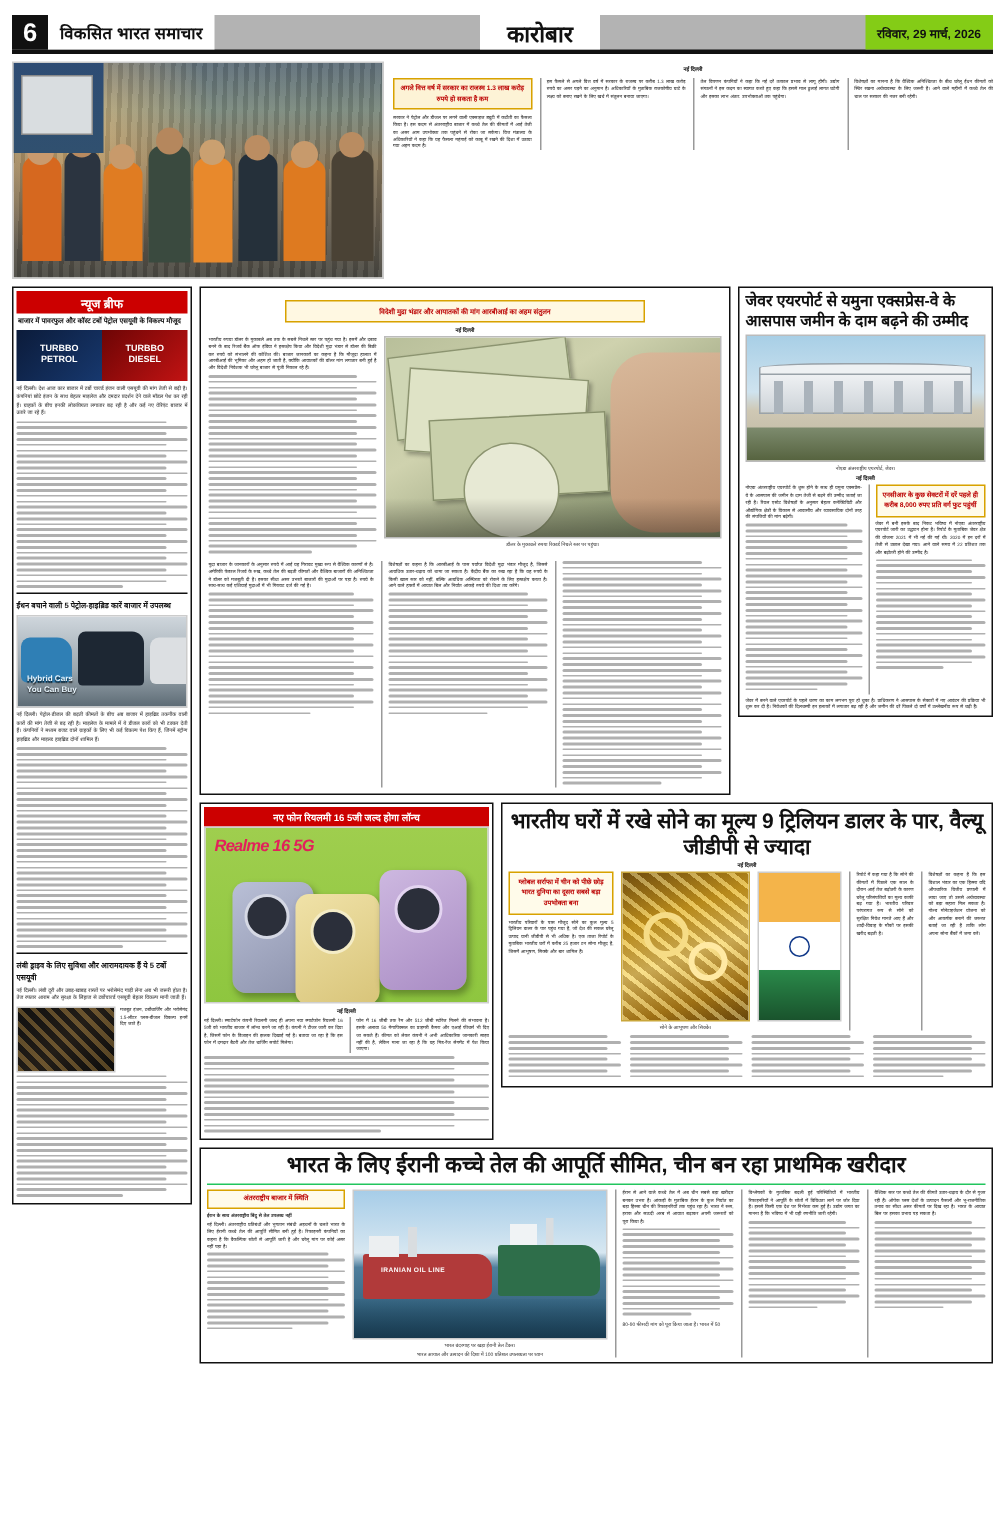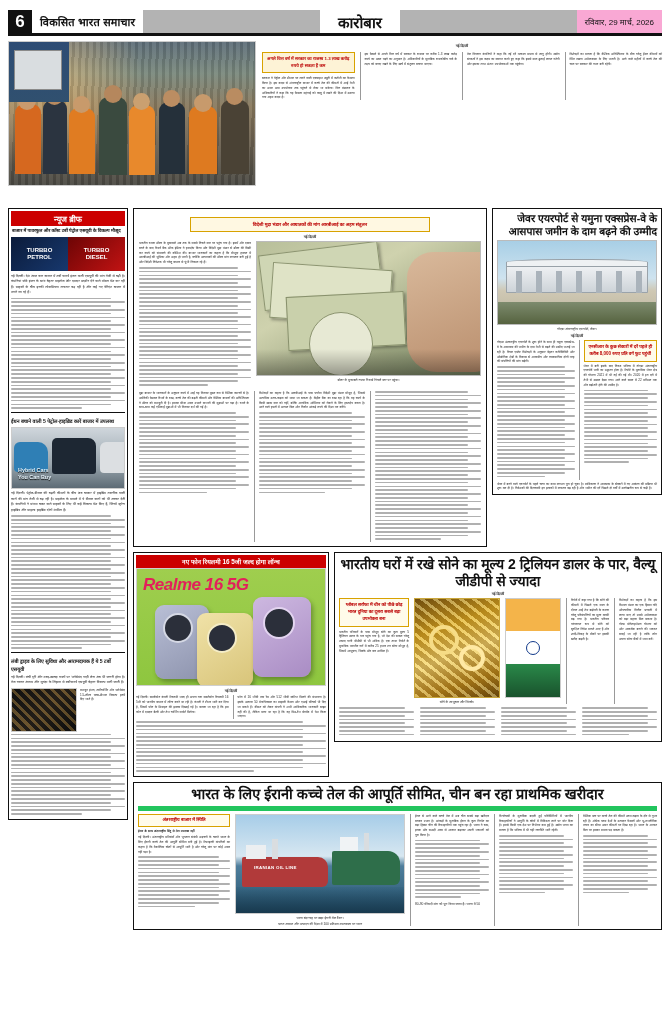--- a/index.html
+++ b/index.html
@@ -12,21 +12,21 @@
     position:relative;
   }
   .page { width:670px; height:1024px; padding:10px 8px 6px 8px; position:relative; }
 
   
   .masthead { display:flex; align-items:stretch; height:26px; background:#b3b3b3; border-bottom:3px solid #111; }
   .pagenum { width:24px; background:#111; color:#fff; font-weight:bold; font-size:17px; display:flex; align-items:center; justify-content:center; }
   .paper-name { background:#fff; padding:0 8px; display:flex; align-items:center; font-size:11px; font-weight:bold; letter-spacing:.2px; }
   .mh-gap { flex:1 1 auto; }
   .section-title { background:#fff; padding:0 18px; display:flex; align-items:center; font-size:15px; font-weight:bold; }
-  .date-box { background:#f9a8d4; padding:0 8px; display:flex; align-items:center; font-size:8px; font-weight:normal; }
+  .date-box { background:#84cc16; padding:0 8px; display:flex; align-items:center; font-size:8px; font-weight:bold; }
 
   
   .hl { font-weight:bold; line-height:1.12; }
   .body-text {
     font-size:3.1px; line-height:1.55; text-align:justify; color:#2a2a2a;
     word-spacing:.3px;
   }
   .body-text.t4 { font-size:3.4px; line-height:1.6; }
   .byline { font-size:3.6px; font-weight:bold; text-align:center; margin:2px 0 2px; }
   .rule { border-top:1px solid #111; }
@@ -36,53 +36,53 @@
   .lead { display:flex; gap:6px; margin-top:5px; }
   .lead-photo { width:248px; height:145px; position:relative; overflow:hidden; border:1px solid #ccc; }
   .lead-right { flex:1; }
   .lead-hl { font-size:13.5px; line-height:1.18; font-weight:bold; border-bottom:1.5px solid #111; padding-bottom:3px; }
   .lead-cols { display:flex; gap:5px; margin-top:4px; }
   .lead-col { flex:1; }
   .hibox { border:1.4px solid #d8a200; background:#fdf3d6; padding:3px 3px; text-align:center; }
   .hibox .t { color:#b00; font-size:4.4px; font-weight:bold; line-height:1.5; }
 
   
-  .main3 { display:flex; gap:5px; margin-top:22px; }
+  .main3 { display:flex; gap:5px; margin-top:5px; }
   .colL { width:130px; }
   .colC { width:354px; }
   .colR { width:170px; }
 
   
   .nb-head { background:#c00; color:#fff; text-align:center; font-size:8px; font-weight:bold; padding:2px 0; }
   .nb-sub { font-size:4.6px; font-weight:bold; line-height:1.5; padding:2px 1px; }
   .turbo { display:flex; height:34px; }
   .turbo .blue { flex:1; background:linear-gradient(135deg,#0b1b3a,#17386e); color:#fff; display:flex; flex-direction:column; align-items:center; justify-content:center; font-size:6px; font-weight:bold; line-height:1.1; }
   .turbo .red { flex:1; background:linear-gradient(135deg,#6d0505,#c21313); color:#fff; display:flex; flex-direction:column; align-items:center; justify-content:center; font-size:6px; font-weight:bold; line-height:1.1; }
   .sb-hl { font-size:5.1px; font-weight:bold; line-height:1.45; padding:3px 0 2px; }
 
   
   .c-hl { font-size:21px; line-height:1.12; font-weight:bold; text-align:center; letter-spacing:-.3px; }
   .c-sub { border:1.4px solid #d8a200; background:#fff8e2; color:#b00; font-size:4.6px; font-weight:bold; text-align:center; padding:3px 4px; line-height:1.55; margin:4px auto 0; width:70%; }
   .money-photo { width:100%; height:135px; border:1px solid #bbb; position:relative; overflow:hidden; }
 
   
-  .r-hl { font-size:10.5px; line-height:1.2; font-weight:bold; text-align:right; }
+  .r-hl { font-size:10.5px; line-height:1.2; font-weight:bold; text-align:left; }
   .r-photo { width:100%; height:85px; border:1px solid #bbb; overflow:hidden; position:relative; }
   .ybox { border:1.6px solid #d8a200; background:#fffbea; color:#b00; font-size:4.5px; font-weight:bold; text-align:center; padding:3px; line-height:1.5; }
 
   
   .mid { display:flex; gap:5px; margin-top:5px; }
   .phone-card { width:196px; }
   .phone-kicker { background:#c00; color:#fff; font-size:6.4px; font-weight:bold; text-align:center; padding:2px; }
   .phone-img { height:118px; background:linear-gradient(180deg,#9fce4e,#8ec63f); border:1px solid #cfcfcf; position:relative; overflow:hidden; }
-  .realme { position:absolute; left:6px; top:6px; color:#e2215b; font-size:17px; font-weight:bold; font-style:italic; letter-spacing:-.5px; }
+  .realme { position:absolute; left:6px; top:6px; color:#e2215b; font-size:11px; font-weight:bold; font-style:italic; letter-spacing:-.5px; }
   .gold-hl { font-size:14px; line-height:1.18; font-weight:bold; text-align:center; }
 
   
-  .bot-hl { font-size:14.5px; line-height:1.15; font-weight:bold; text-align:center; border-top:1.5px solid #111; border-bottom:5px solid #22c55e; padding:3px 0; }
+  .bot-hl { font-size:14.5px; line-height:1.15; font-weight:bold; text-align:center; border-top:1.5px solid #111; border-bottom:1px solid #22c55e; padding:3px 0; }
 
   .photo-fill { position:absolute; inset:0; }
   .cap { font-size:3.3px; text-align:center; color:#333; padding-top:1px; }
 
   
   .lines { }
   .lines i { display:block; height:1.7px; background:#6f6f6f; opacity:.55; margin-bottom:2.1px; border-radius:1px; }
   .lines i.s { width:62%; }
   .lines i.m { width:88%; }
 </style>
@@ -582,21 +582,21 @@
                 <i class="m"></i>
                 <i></i>
                 <i class="m"></i>
                 <i class="s"></i>
             </div>
           </div>
         </div>
 
         <div style="flex:1">
           <div style="border:1px solid #111;padding:3px 4px;">
-            <div class="gold-hl hl">भारतीय घरों में रखे सोने का मूल्य 2 ट्रिलियन डालर के पार, वैल्यू जीडीपी से ज्यादा</div>
+            <div class="gold-hl hl">भारतीय घरों में रखे सोने का मूल्य 9 ट्रिलियन डालर के पार, वैल्यू जीडीपी से ज्यादा</div>
             <div class="byline">नई दिल्ली</div>
             <div style="display:flex;gap:5px;">
               <div style="width:70px">
                 <div class="ybox">
                   <span>ग्लोबल सर्राफा में चीन को पीछे छोड़ भारत दुनिया का दूसरा सबसे बड़ा उपभोक्ता बना</span>
                 </div>
                 <div class="body-text" style="margin-top:3px">भारतीय परिवारों के पास मौजूद सोने का कुल मूल्य 5 ट्रिलियन डालर के पार पहुंच गया है, जो देश की सकल घरेलू उत्पाद यानी जीडीपी से भी अधिक है। एक ताजा रिपोर्ट के मुताबिक भारतीय घरों में करीब 25 हजार टन सोना मौजूद है, जिसमें आभूषण, सिक्के और बार शामिल हैं।</div>
               </div>
               <div style="width:86px">
                 <div style="height:100px;position:relative;overflow:hidden;border:1px solid #c9a63b;">

